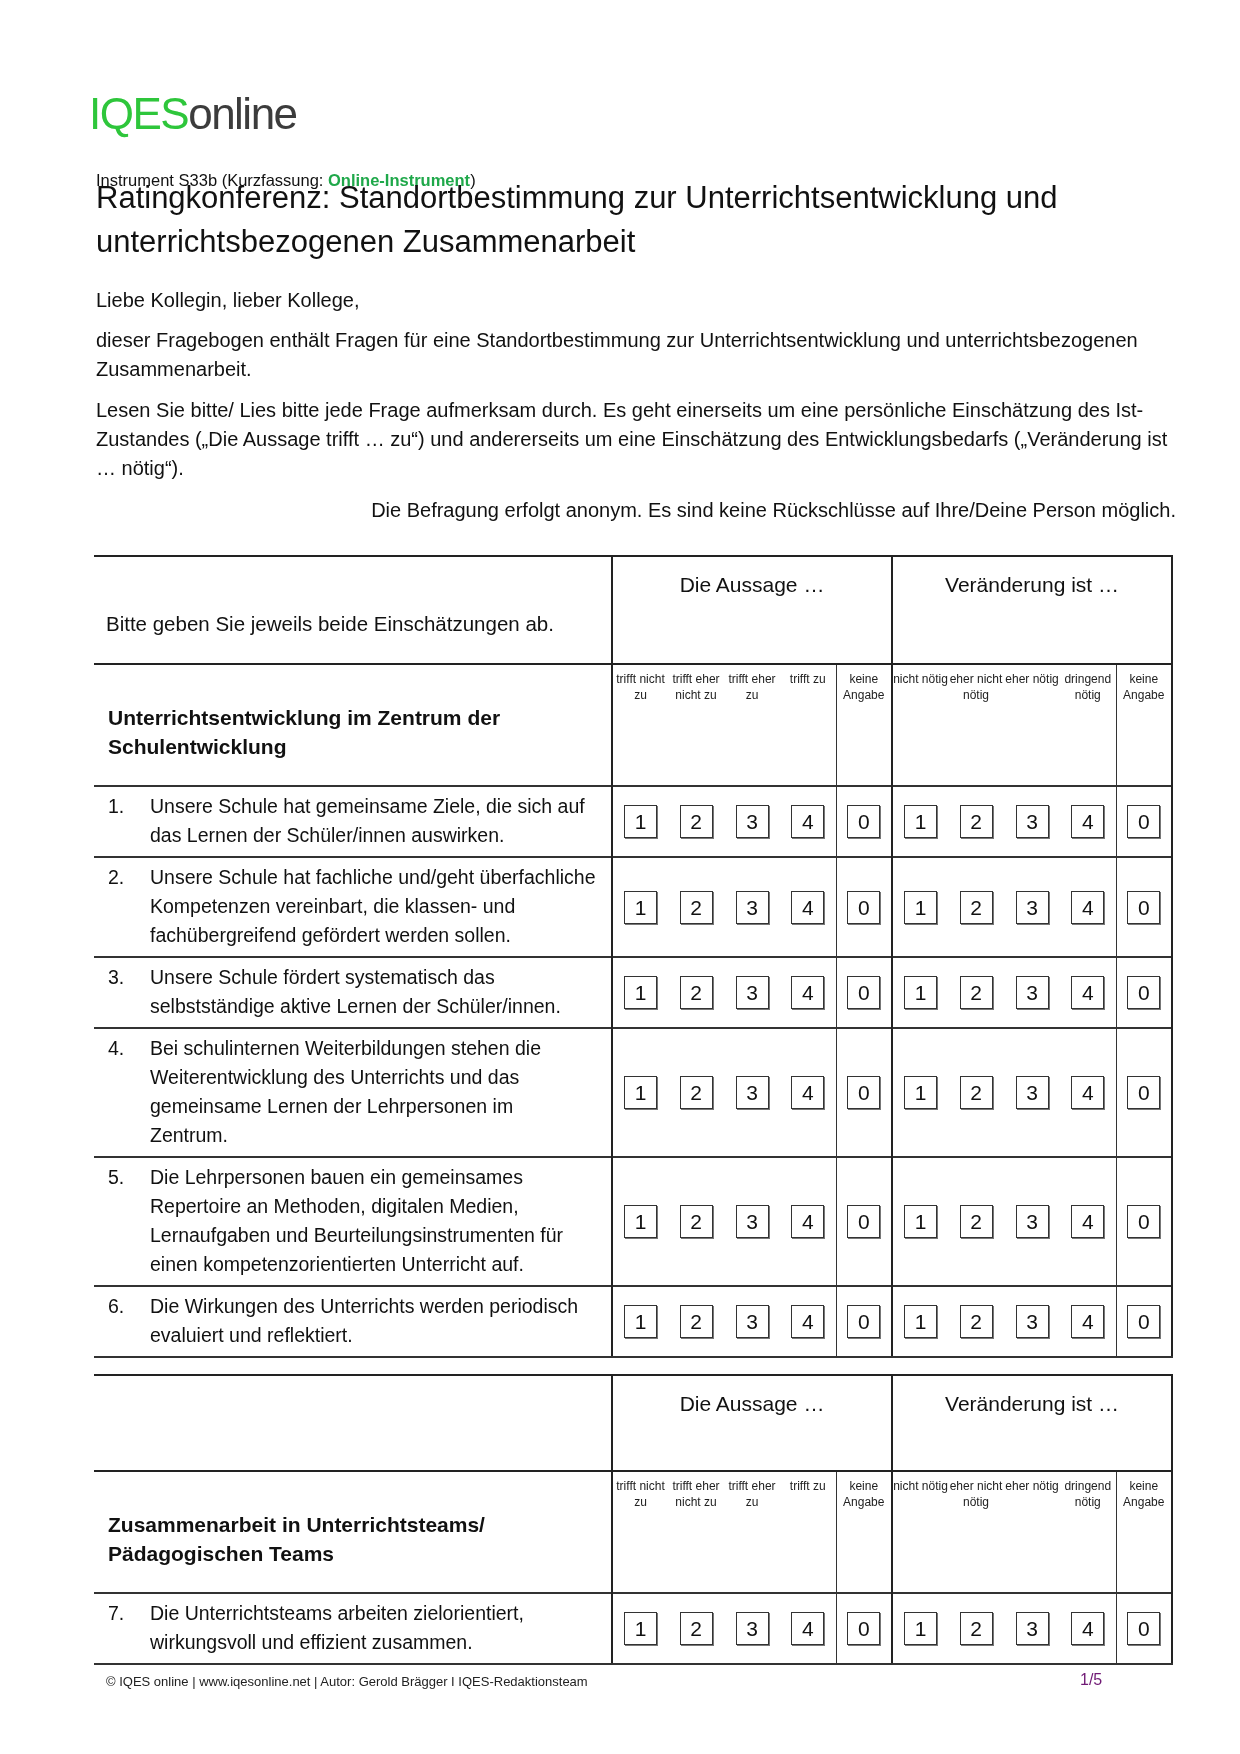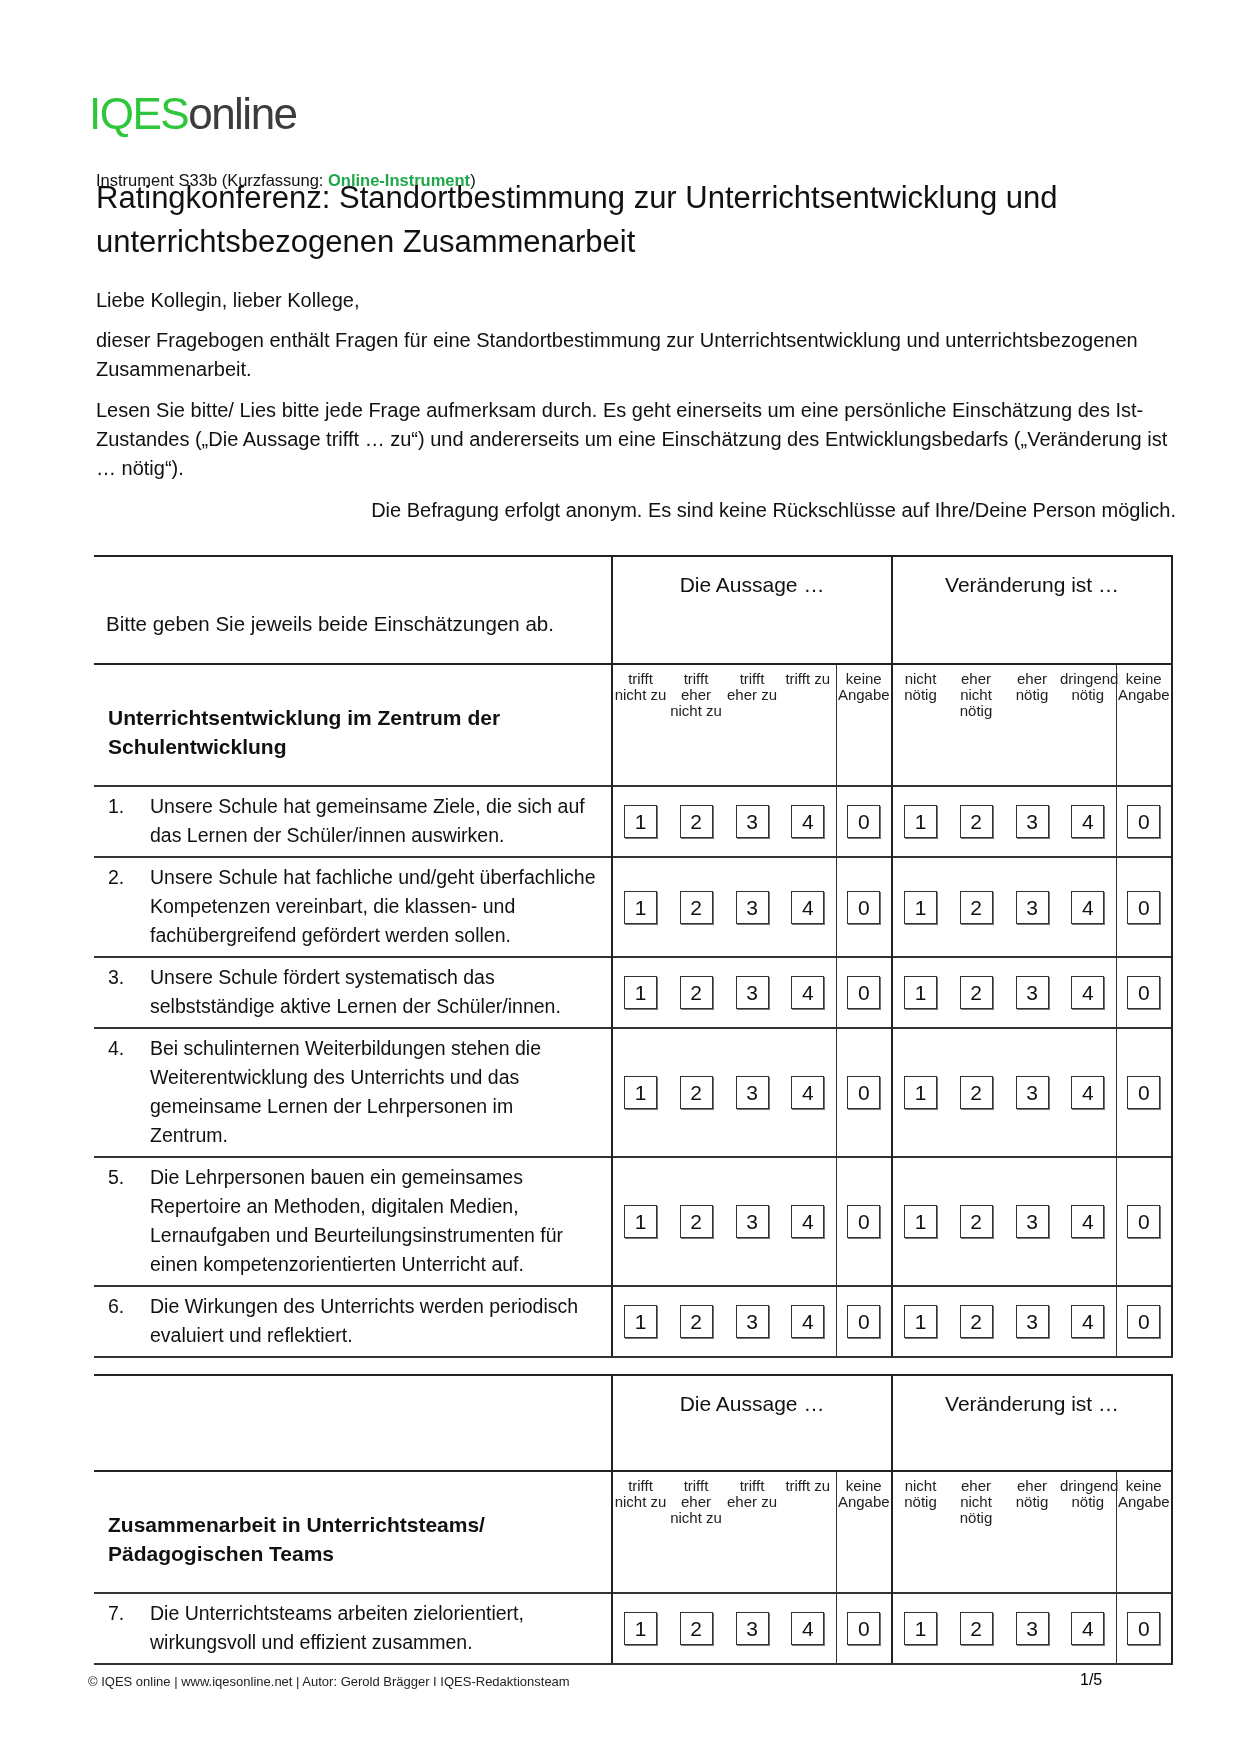--- a/index.html
+++ b/index.html
@@ -36,37 +36,37 @@
   .t2 { top: 1374px; }
   col.c-q { width: 518px; }
   col.c-s { width: 56px; }
   .hrow td { border-top: 2px solid #222; }
   .top-head td { height: 78px; }
   .intro-cell { font-size: 20.5px; padding-left: 12px !important; padding-top: 28px !important; vertical-align: middle; }
   .grp-head { text-align: center; font-size: 21px; vertical-align: top !important; padding-top: 16px !important; border-left: 2px solid #222; }
   .grp-head.r { border-right: 2px solid #222; border-radius: 26px; }
   .sec-row td { height: 106px; border-top: 2px solid #222; }
   .sec-title { font-weight: bold; font-size: 21px; line-height: 29px; padding-left: 14px !important; padding-top: 14px !important; }
-  .scale-lbl { font-size: 15px; line-height: 16px; text-align: center; vertical-align: top !important; padding-top: 6px !important; color: #222; }
+  .scale-lbl { font-size: 12px; line-height: 16px; text-align: center; vertical-align: top !important; padding-top: 6px !important; color: #222; }
   .bl2 { border-left: 2px solid #222; }
   .bl1 { border-left: 1.5px solid #333; }
   .br2 { border-right: 2px solid #222; }
   .item td { border-top: 2px solid #333; }
   .item:last-child td { border-bottom: 2px solid #333; }
   .item-text { font-size: 19.5px; line-height: 29px; padding: 5px 0 6px 0 !important; }
   .item-text .num { display: inline-block; width: 56px; padding-left: 14px; vertical-align: top; box-sizing: border-box; }
   .item-text .txt { display: inline-block; width: 446px; vertical-align: top; }
   .box-cell { text-align: center; }
   .box {
     display: inline-block; width: 33px; height: 33px; border: 1.5px solid #333;
     box-sizing: border-box; font-size: 21px; line-height: 31px; text-align: center;
     box-shadow: 1px 1px 0 #777; background: #fff; cursor: pointer;
   }
-  .footer { position: absolute; left: 88px; top: 1674px; font-size: 13px; color: #222; }
-  .page-no { position: absolute; left: 1080px; top: 1671px; font-size: 16px; color: #000000; }
+  .footer { position: absolute; left: 106px; top: 1674px; font-size: 13px; color: #222; }
+  .page-no { position: absolute; left: 1080px; top: 1671px; font-size: 16px; color: #701a75; }
 </style>
 </head>
 <body>
 
 <div class="logo"><span class="iqes">IQES</span><span class="online">online</span></div>
 
 <div class="instrument"><span>Instrument S33b (Kurzfassung: </span><span class="accent">Online-Instrument</span><span>)</span></div>
 
 <div class="title">Ratingkonferenz: Standortbestimmung zur Unterrichtsentwicklung und unterrichtsbezogenen Zusammenarbeit</div>
 

